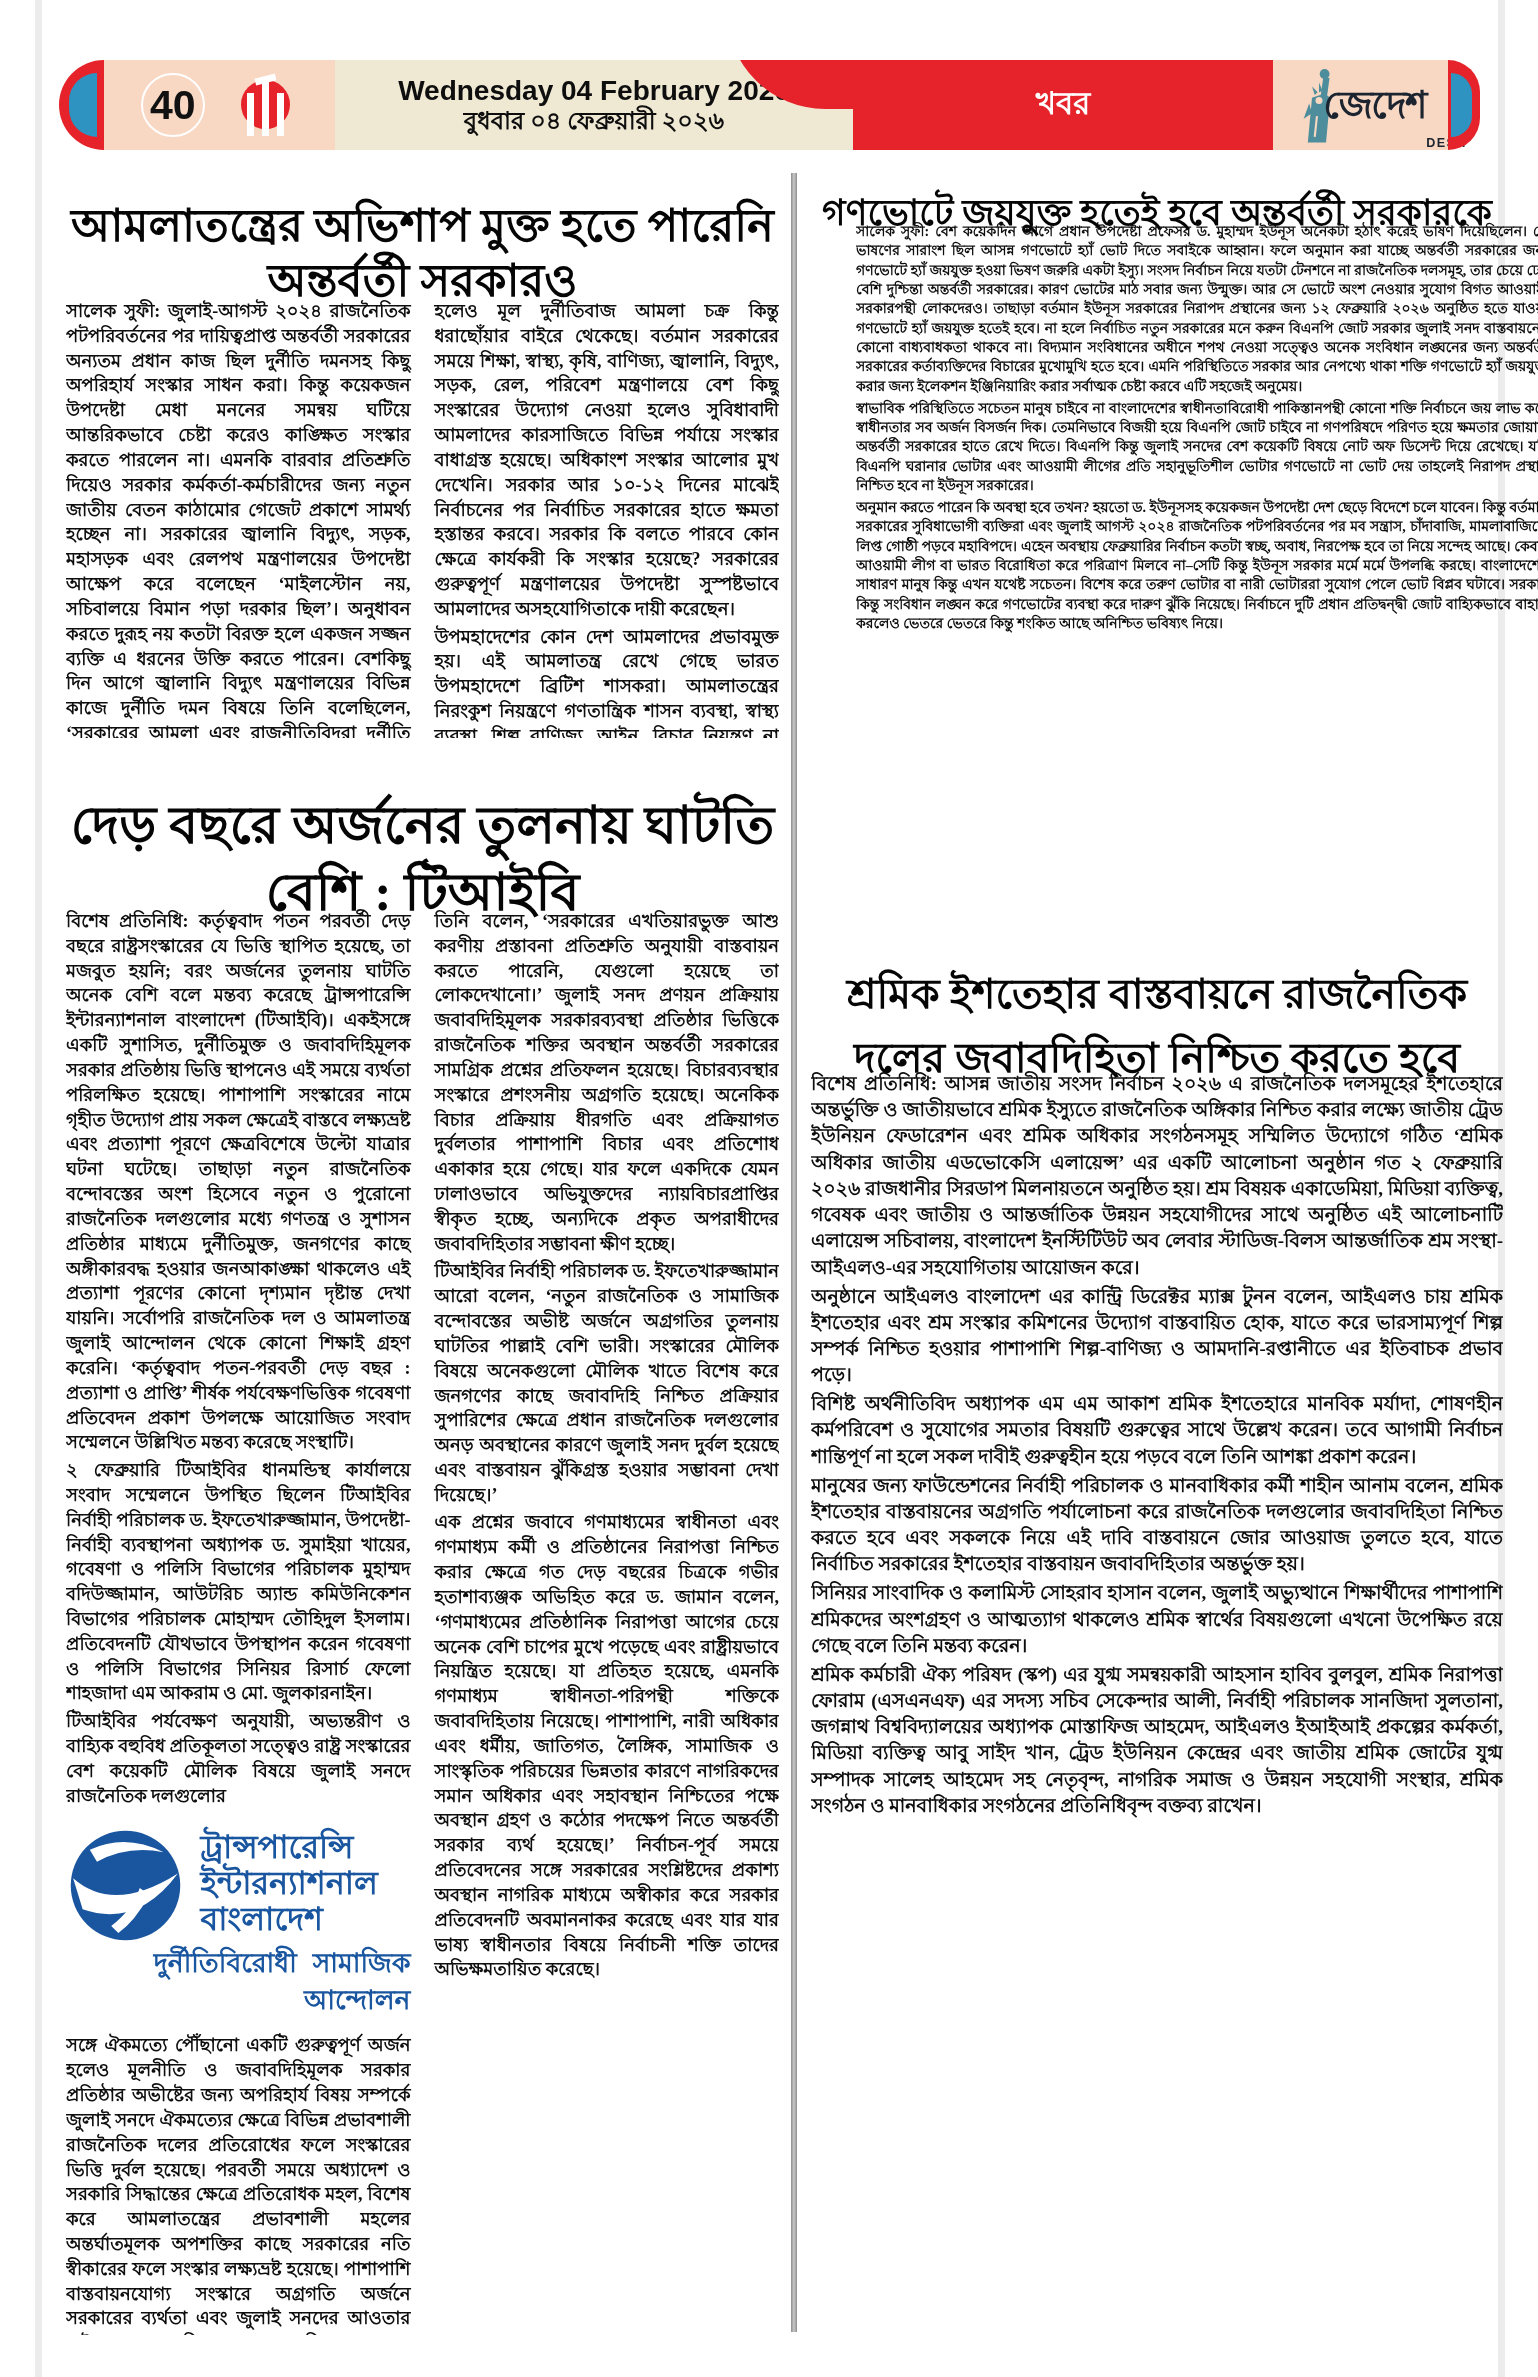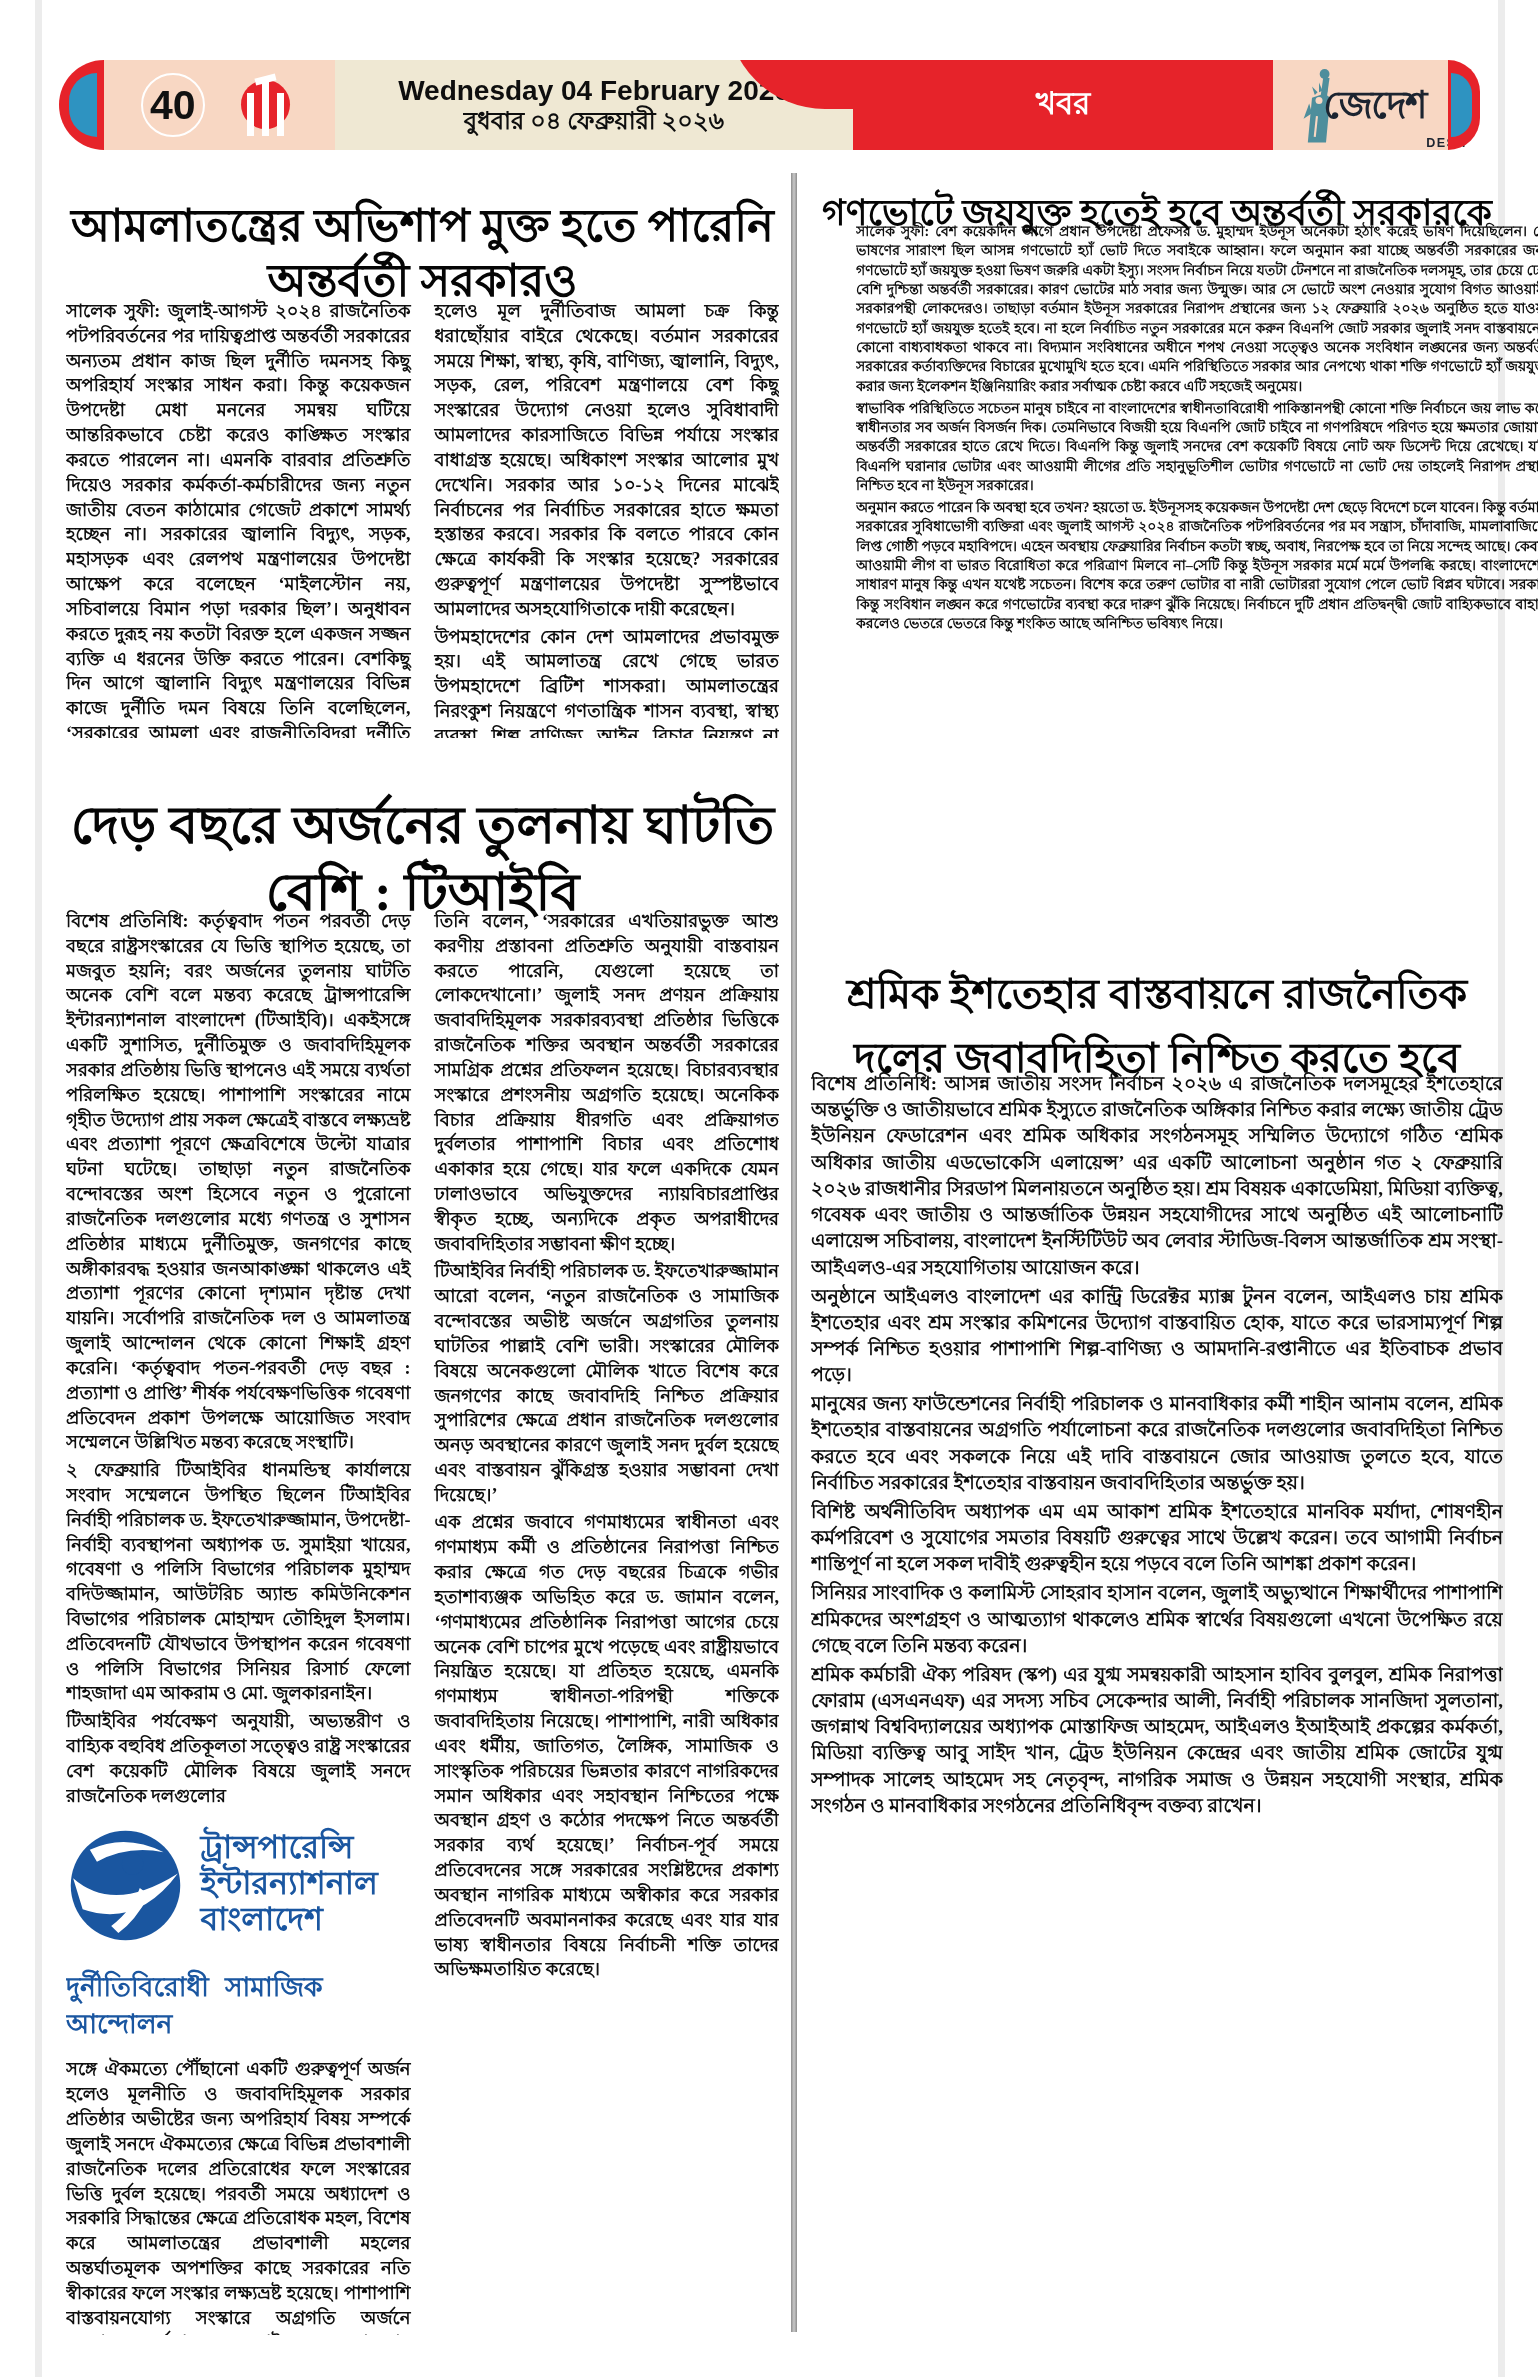--- a/index.html
+++ b/index.html
@@ -49,21 +49,21 @@
   .twocol{display:flex;gap:24px;}
   .twocol .col{flex:1;min-width:0;}
   .art1-body{left:66px;top:299px;width:713px;height:439px;}
   .art2-body{left:66px;top:909px;width:713px;height:1426px;}
   .art3-body{left:811px;top:222px;width:692px;height:706px;font-size:14px;margin-left:45px;}
   .art4-body{left:811px;top:1071px;width:692px;height:1264px;font-size:19px;}
   
   .tib-logo{margin:18px 0 12.6px 0;font-family:Liberation Mono, monospace;}
   .tib-row{display:flex;align-items:center;gap:15.4px;}
   .tib-text{color:#1a56a0;font-weight:900;font-size:32px;line-height:1.12;}
-  .tib-tagline{color:#1a56a0;font-weight:900;font-size:26.6px;text-align:left;margin-top:26px;}
+  .tib-tagline{color:#1a56a0;font-weight:900;font-size:26.6px;text-align:right;margin-top:2px;}
   .gray-edge{position:absolute;top:0;width:7px;height:2377px;background:#ececec;}
 </style>
 </head>
 <body>
 
 <div class="masthead-bar">
   <div class="cap left">
     <div class="inner-blue"></div>
   </div>
 
@@ -177,18 +177,18 @@
     <p>সালেক সুফী: বেশ কয়েকদিন আগে প্রধান উপদেষ্টা প্রফেসর ড. মুহাম্মদ ইউনূস অনেকটা হঠাৎ করেই ভাষণ দিয়েছিলেন। সে ভাষণের সারাংশ ছিল আসন্ন গণভোটে হ্যাঁ ভোট দিতে সবাইকে আহ্বান। ফলে অনুমান করা যাচ্ছে অন্তর্বর্তী সরকারের জন্য গণভোটে হ্যাঁ জয়যুক্ত হওয়া ভিষণ জরুরি একটা ইস্যু। সংসদ নির্বাচন নিয়ে যতটা টেনশনে না রাজনৈতিক দলসমূহ, তার চেয়ে ঢের বেশি দুশ্চিন্তা অন্তর্বর্তী সরকারের। কারণ ভোটের মাঠ সবার জন্য উন্মুক্ত। আর সে ভোটে অংশ নেওয়ার সুযোগ বিগত আওয়ামী সরকারপন্থী লোকদেরও। তাছাড়া বর্তমান ইউনূস সরকারের নিরাপদ প্রস্থানের জন্য ১২ ফেব্রুয়ারি ২০২৬ অনুষ্ঠিত হতে যাওয়া গণভোটে হ্যাঁ জয়যুক্ত হতেই হবে। না হলে নির্বাচিত নতুন সরকারের মনে করুন বিএনপি জোট সরকার জুলাই সনদ বাস্তবায়নের কোনো বাধ্যবাধকতা থাকবে না। বিদ্যমান সংবিধানের অধীনে শপথ নেওয়া সত্ত্বেও অনেক সংবিধান লঙ্ঘনের জন্য অন্তর্বর্তী সরকারের কর্তাব্যক্তিদের বিচারের মুখোমুখি হতে হবে। এমনি পরিস্থিতিতে সরকার আর নেপথ্যে থাকা শক্তি গণভোটে হ্যাঁ জয়যুক্ত করার জন্য ইলেকশন ইঞ্জিনিয়ারিং করার সর্বাত্মক চেষ্টা করবে এটি সহজেই অনুমেয়।</p>
     <p>স্বাভাবিক পরিস্থিতিতে সচেতন মানুষ চাইবে না বাংলাদেশের স্বাধীনতাবিরোধী পাকিস্তানপন্থী কোনো শক্তি নির্বাচনে জয় লাভ করে স্বাধীনতার সব অর্জন বিসর্জন দিক। তেমনিভাবে বিজয়ী হয়ে বিএনপি জোট চাইবে না গণপরিষদে পরিণত হয়ে ক্ষমতার জোয়াল অন্তর্বর্তী সরকারের হাতে রেখে দিতে। বিএনপি কিন্তু জুলাই সনদের বেশ কয়েকটি বিষয়ে নোট অফ ডিসেন্ট দিয়ে রেখেছে। যদি বিএনপি ঘরানার ভোটার এবং আওয়ামী লীগের প্রতি সহানুভূতিশীল ভোটার গণভোটে না ভোট দেয় তাহলেই নিরাপদ প্রস্থান নিশ্চিত হবে না ইউনূস সরকারের।</p>
     <p>অনুমান করতে পারেন কি অবস্থা হবে তখন? হয়তো ড. ইউনূসসহ কয়েকজন উপদেষ্টা দেশ ছেড়ে বিদেশে চলে যাবেন। কিন্তু বর্তমান সরকারের সুবিধাভোগী ব্যক্তিরা এবং জুলাই আগস্ট ২০২৪ রাজনৈতিক পটপরিবর্তনের পর মব সন্ত্রাস, চাঁদাবাজি, মামলাবাজিতে লিপ্ত গোষ্ঠী পড়বে মহাবিপদে। এহেন অবস্থায় ফেব্রুয়ারির নির্বাচন কতটা স্বচ্ছ, অবাধ, নিরপেক্ষ হবে তা নিয়ে সন্দেহ আছে। কেবল আওয়ামী লীগ বা ভারত বিরোধিতা করে পরিত্রাণ মিলবে না–সেটি কিন্তু ইউনূস সরকার মর্মে মর্মে উপলব্ধি করছে। বাংলাদেশের সাধারণ মানুষ কিন্তু এখন যথেষ্ট সচেতন। বিশেষ করে তরুণ ভোটার বা নারী ভোটাররা সুযোগ পেলে ভোট বিপ্লব ঘটাবে। সরকার কিন্তু সংবিধান লঙ্ঘন করে গণভোটের ব্যবস্থা করে দারুণ ঝুঁকি নিয়েছে। নির্বাচনে দুটি প্রধান প্রতিদ্বন্দ্বী জোট বাহ্যিকভাবে বাহাস করলেও ভেতরে ভেতরে কিন্তু শংকিত আছে অনিশ্চিত ভবিষ্যৎ নিয়ে।</p>
   </div>
 
 <h1 class="headline hl-4">শ্রমিক ইশতেহার বাস্তবায়নে রাজনৈতিক দলের জবাবদিহিতা নিশ্চিত করতে হবে</h1>
 
 <div class="bodyblock art4-body">
     <p>বিশেষ প্রতিনিধি: আসন্ন জাতীয় সংসদ নির্বাচন ২০২৬ এ রাজনৈতিক দলসমূহের ইশতেহারে অন্তর্ভুক্তি ও জাতীয়ভাবে শ্রমিক ইস্যুতে রাজনৈতিক অঙ্গিকার নিশ্চিত করার লক্ষ্যে জাতীয় ট্রেড ইউনিয়ন ফেডারেশন এবং শ্রমিক অধিকার সংগঠনসমূহ সম্মিলিত উদ্যোগে গঠিত ‘শ্রমিক অধিকার জাতীয় এডভোকেসি এলায়েন্স’ এর একটি আলোচনা অনুষ্ঠান গত ২ ফেব্রুয়ারি ২০২৬ রাজধানীর সিরডাপ মিলনায়তনে অনুষ্ঠিত হয়। শ্রম বিষয়ক একাডেমিয়া, মিডিয়া ব্যক্তিত্ব, গবেষক এবং জাতীয় ও আন্তর্জাতিক উন্নয়ন সহযোগীদের সাথে অনুষ্ঠিত এই আলোচনাটি এলায়েন্স সচিবালয়, বাংলাদেশ ইনস্টিটিউট অব লেবার স্টাডিজ-বিলস আন্তর্জাতিক শ্রম সংস্থা-আইএলও-এর সহযোগিতায় আয়োজন করে।</p>
     <p>অনুষ্ঠানে আইএলও বাংলাদেশ এর কান্ট্রি ডিরেক্টর ম্যাক্স টুনন বলেন, আইএলও চায় শ্রমিক ইশতেহার এবং শ্রম সংস্কার কমিশনের উদ্যোগ বাস্তবায়িত হোক, যাতে করে ভারসাম্যপূর্ণ শিল্প সম্পর্ক নিশ্চিত হওয়ার পাশাপাশি শিল্প-বাণিজ্য ও আমদানি-রপ্তানীতে এর ইতিবাচক প্রভাব পড়ে।</p>
+    <p>বিশিষ্ট অর্থনীতিবিদ অধ্যাপক এম এম আকাশ শ্রমিক ইশতেহারে মানবিক মর্যাদা, শোষণহীন কর্মপরিবেশ ও সুযোগের সমতার বিষয়টি গুরুত্বের সাথে উল্লেখ করেন। তবে আগামী নির্বাচন শান্তিপূর্ণ না হলে সকল দাবীই গুরুত্বহীন হয়ে পড়বে বলে তিনি আশঙ্কা প্রকাশ করেন।</p>
     <p>মানুষের জন্য ফাউন্ডেশনের নির্বাহী পরিচালক ও মানবাধিকার কর্মী শাহীন আনাম বলেন, শ্রমিক ইশতেহার বাস্তবায়নের অগ্রগতি পর্যালোচনা করে রাজনৈতিক দলগুলোর জবাবদিহিতা নিশ্চিত করতে হবে এবং সকলকে নিয়ে এই দাবি বাস্তবায়নে জোর আওয়াজ তুলতে হবে, যাতে নির্বাচিত সরকারের ইশতেহার বাস্তবায়ন জবাবদিহিতার অন্তর্ভুক্ত হয়।</p>
-    <p>বিশিষ্ট অর্থনীতিবিদ অধ্যাপক এম এম আকাশ শ্রমিক ইশতেহারে মানবিক মর্যাদা, শোষণহীন কর্মপরিবেশ ও সুযোগের সমতার বিষয়টি গুরুত্বের সাথে উল্লেখ করেন। তবে আগামী নির্বাচন শান্তিপূর্ণ না হলে সকল দাবীই গুরুত্বহীন হয়ে পড়বে বলে তিনি আশঙ্কা প্রকাশ করেন।</p>
     <p>সিনিয়র সাংবাদিক ও কলামিস্ট সোহরাব হাসান বলেন, জুলাই অভ্যুত্থানে শিক্ষার্থীদের পাশাপাশি শ্রমিকদের অংশগ্রহণ ও আত্মত্যাগ থাকলেও শ্রমিক স্বার্থের বিষয়গুলো এখনো উপেক্ষিত রয়ে গেছে বলে তিনি মন্তব্য করেন।</p>
     <p>শ্রমিক কর্মচারী ঐক্য পরিষদ (স্কপ) এর যুগ্ম সমন্বয়কারী আহসান হাবিব বুলবুল, শ্রমিক নিরাপত্তা ফোরাম (এসএনএফ) এর সদস্য সচিব সেকেন্দার আলী, নির্বাহী পরিচালক সানজিদা সুলতানা, জগন্নাথ বিশ্ববিদ্যালয়ের অধ্যাপক মোস্তাফিজ আহমেদ, আইএলও ইআইআই প্রকল্পের কর্মকর্তা, মিডিয়া ব্যক্তিত্ব আবু সাইদ খান, ট্রেড ইউনিয়ন কেন্দ্রের এবং জাতীয় শ্রমিক জোটের যুগ্ম সম্পাদক সালেহ আহমেদ সহ নেতৃবৃন্দ, নাগরিক সমাজ ও উন্নয়ন সহযোগী সংস্থার, শ্রমিক সংগঠন ও মানবাধিকার সংগঠনের প্রতিনিধিবৃন্দ বক্তব্য রাখেন।</p>
   </div>
 
 
 </body></html>

